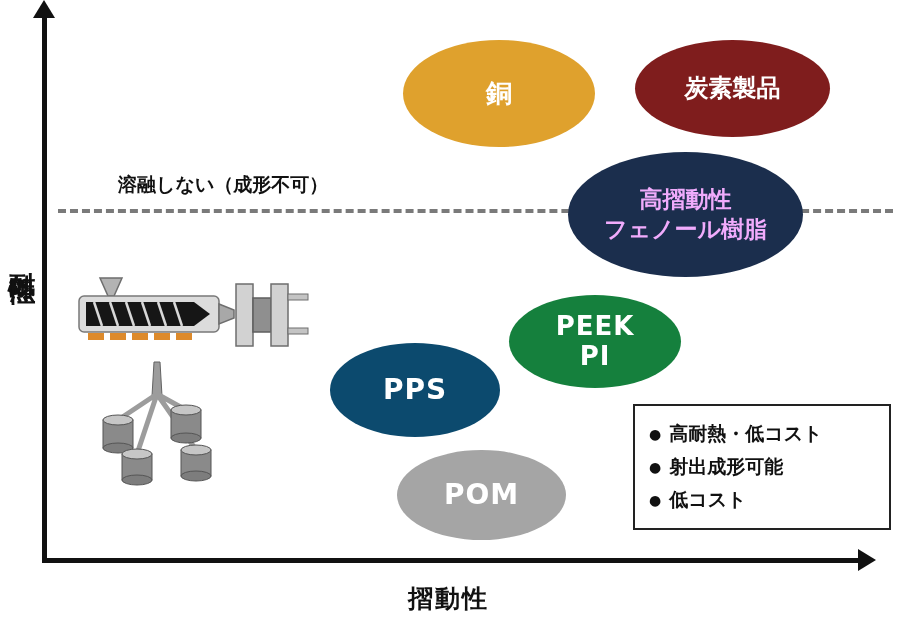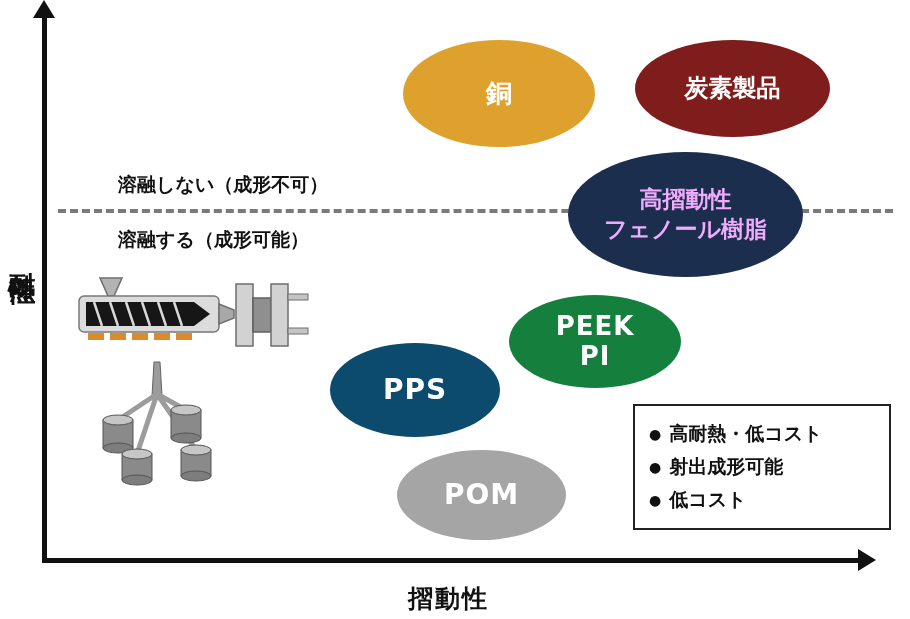--- a/index.html
+++ b/index.html
@@ -51,21 +51,20 @@
 
   <div class="axis y-line"></div>
   <div class="arrow y-arrow"></div>
   <div class="axis x-line"></div>
   <div class="arrow x-arrow"></div>
   <div class="y-label">耐熱性</div>
   <div class="x-label">摺動性</div>
 
   <div class="dashed"></div>
   <div class="th th-above">溶融しない（成形不可）</div>
-  <div class="th th-below">溶融する（成形可能）</div>
 
   <div class="bubble b-copper">
     <span>銅</span>
   </div>
   <div class="bubble b-carbon">
     <span>炭素製品</span>
   </div>
   <div class="bubble b-phenolic">
     <span>高摺動性</span>
     <span>フェノール樹脂</span>

